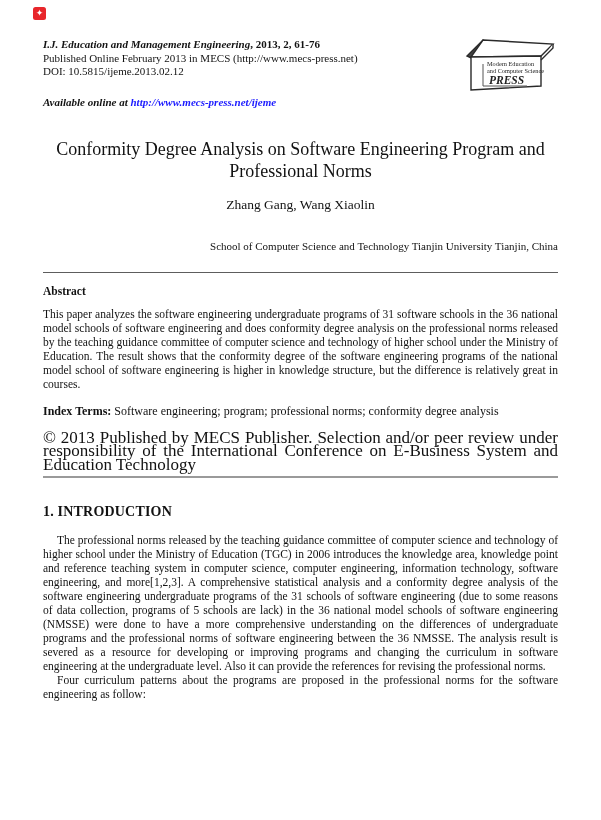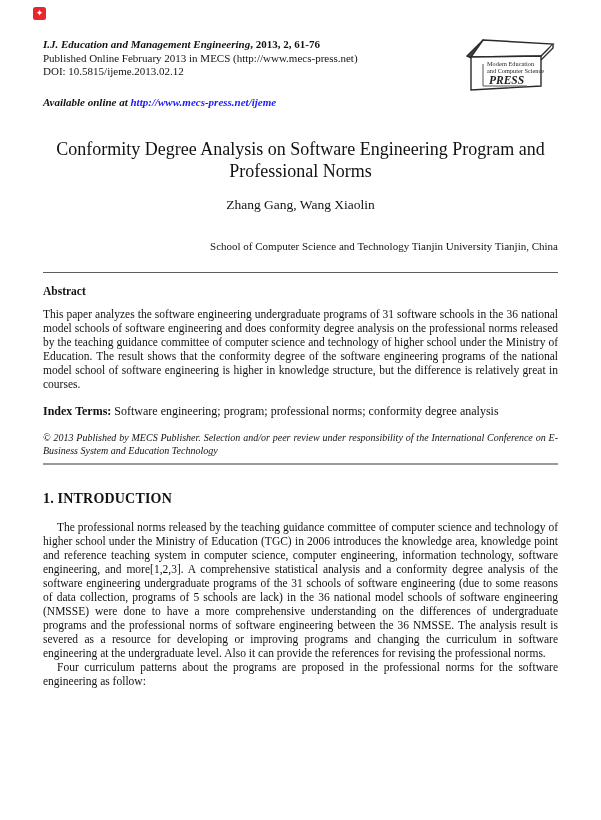--- a/index.html
+++ b/index.html
@@ -22,21 +22,21 @@
   .logo { position:absolute; left:410px; top:-4px; width:118px; height:64px; }
   .paper-title { margin-top:30px; text-align:center; font-size:18px; line-height:22px; }
   .authors { margin-top:15px; text-align:center; font-size:13.5px; }
   .affil { margin-top:27px; text-align:right; font-size:11px; }
   .rule1 { margin-top:20px; border-top:1.6px solid #5d5d5d; }
   .abs-h { margin-top:12px; font-size:11.5px; font-weight:bold; }
   .bodytxt { font-size:11.5px; line-height:14px; text-align:justify; }
   .abs-b { margin-top:10px; }
   .iterms { margin-top:13px; font-size:12px; }
   .iterms .lbl { font-weight:bold; }
-  .copyright { margin-top:12px; font-size:10px; line-height:13.5px; font-style:italic; text-align:justify; }
+  .copyright { margin-top:12px; font-size:17px; line-height:13.5px; text-align:justify; }
   .rule2 { margin-top:5px; border-top:2px solid #9a9a9a; }
   .intro-h { margin-top:26px; font-size:14px; font-weight:bold; letter-spacing:0.2px; }
   .p1 { margin-top:13px; text-indent:14px; }
   .p2 { text-indent:14px; }
   .plist { margin-top:6px; padding-left:18px; font-size:11.5px; line-height:13.5px; }
   .fnote { margin-top:9px; font-size:9.5px; line-height:12px; }
   .logo text { font-family:"Liberation Serif", serif; fill:#222; }
 </style>
 </head>
 <body>

